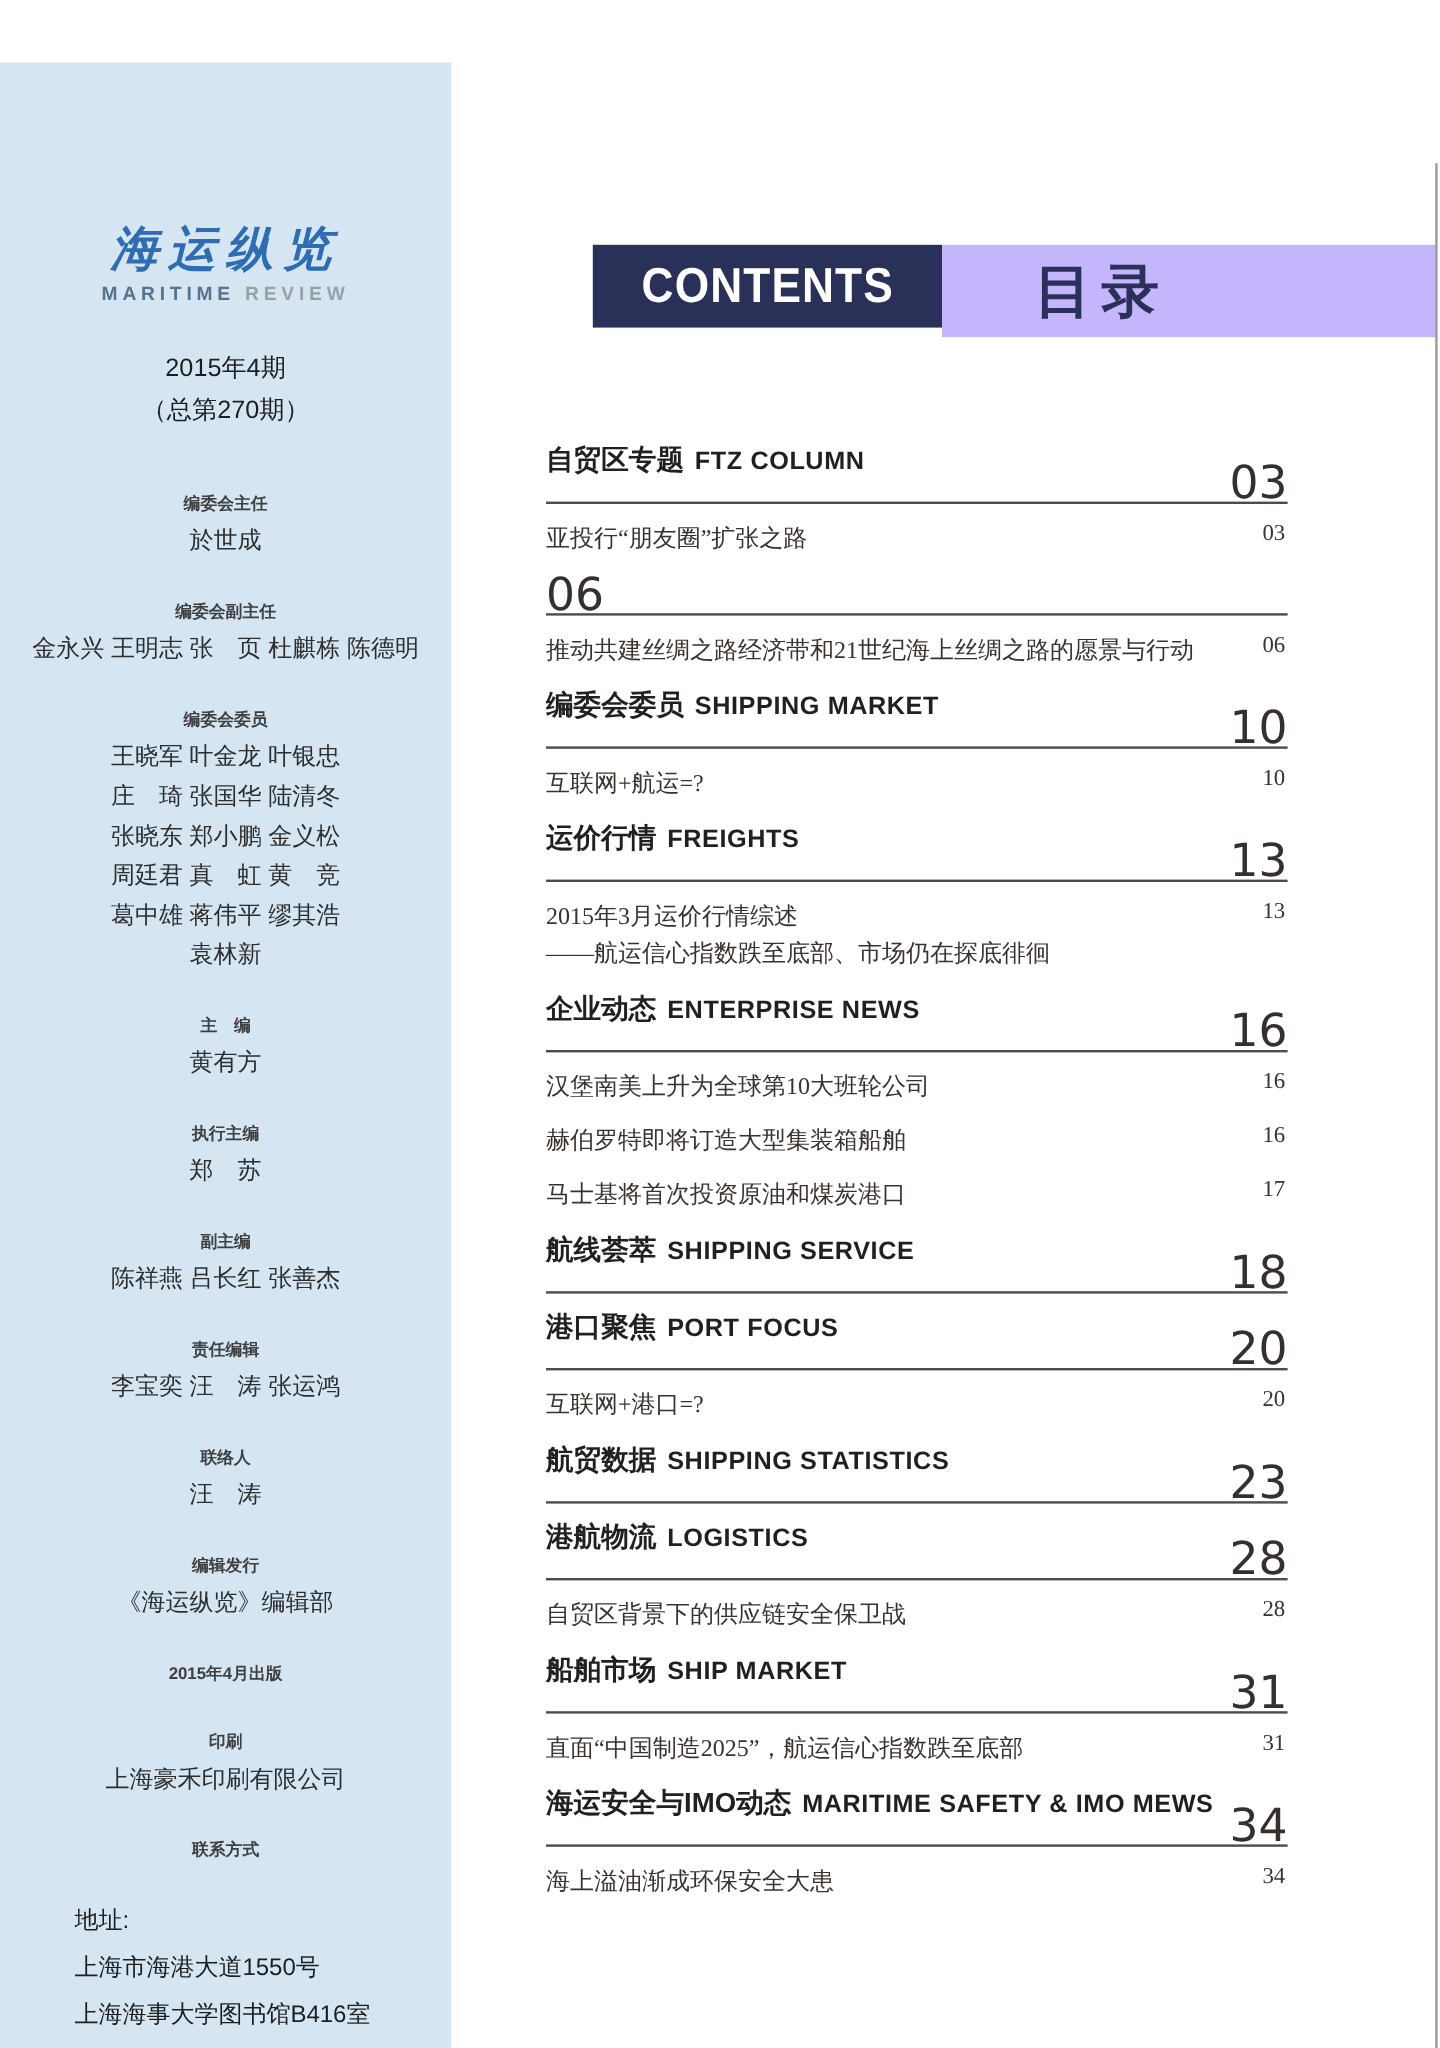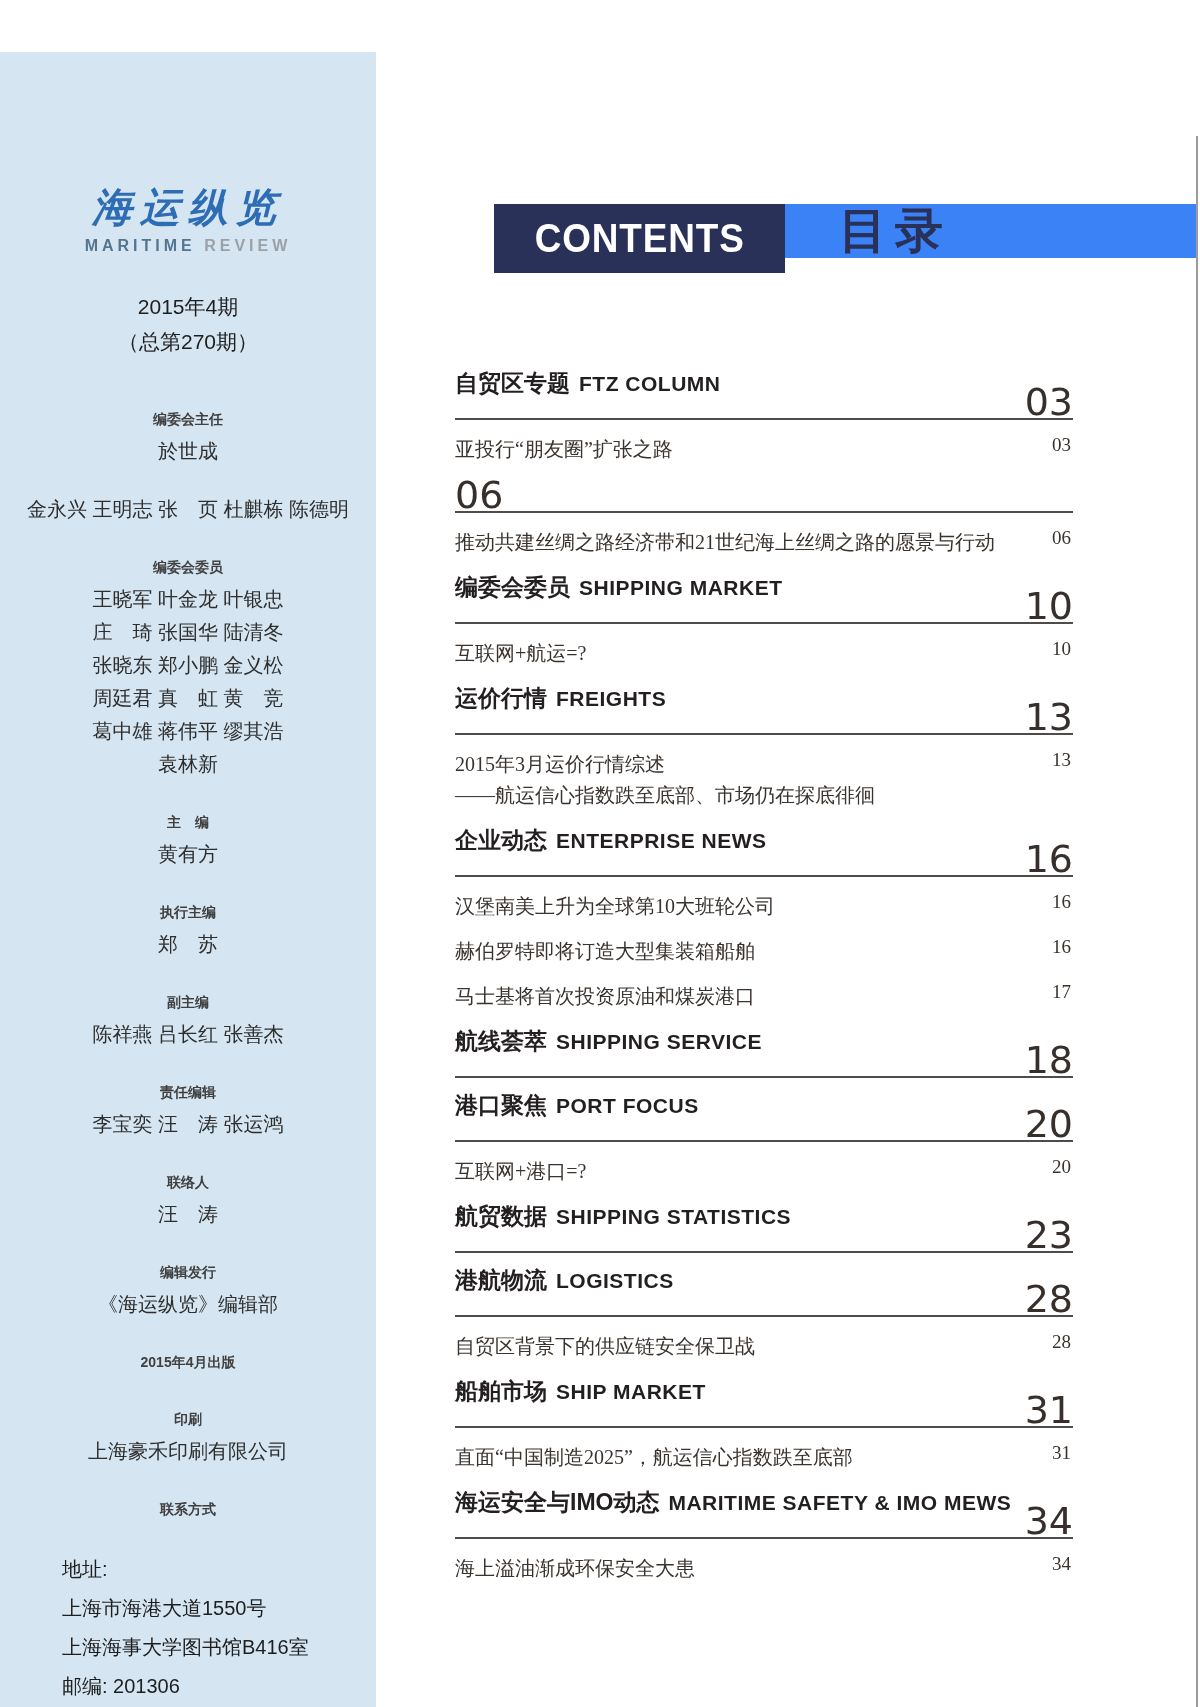--- a/index.html
+++ b/index.html
@@ -23,22 +23,22 @@
   .group-line { font-size:20px; color:#2e2e2e; line-height:33px;
     font-family:"Liberation Sans","DejaVu Sans",sans-serif; }
   .contact { text-align:left; padding-left:62px; margin-top:16px; }
   .contact-line { font-size:20px; color:#1e1e1e; line-height:39px; }
 
   
   .contents-box { position:absolute; left:494px; top:160px; width:291px; height:69px;
     background:#2a3158; color:#ffffff; display:flex; align-items:center; justify-content:center; }
   .contents-box span { font-weight:bold; font-size:41px; letter-spacing:1px;
     transform:scaleX(0.9); display:inline-block; }
-  .gray-bar { position:absolute; left:785px; top:160px; width:412px; height:54px;
-    background:#3b82f6; display:flex; align-items:center; padding-left:54px; }
+  .gray-bar { position:absolute; left:785px; top:160px; width:412px; height:77px;
+    background:#c4b5fd; display:flex; align-items:center; padding-left:77px; }
   .gray-bar span { color:#2a3158; font-weight:bold; font-size:48px; letter-spacing:8px; }
 
   
   .toc { position:absolute; left:455px; top:312px; width:618px; }
   .sec { margin:12px 0 4px 0; border-bottom:2px solid #4c4c4c; }
   .sec-row { display:flex; justify-content:space-between; align-items:flex-end; }
   .sec-left { display:flex; align-items:baseline; gap:9px; padding-bottom:19px;justify-content:flex-end; }
   .sec-cn { font-weight:bold; font-size:23px; color:#231f20; }
   .sec-en { font-weight:bold; font-size:21px; color:#231f20; letter-spacing:0.5px; }
   .sec-page { font-family:"DejaVu Sans",sans-serif; font-size:38px; font-weight:normal;
@@ -68,20 +68,21 @@
     <div class="issue">
       <div>2015年4期</div>
       <div>（总第270期）</div>
     </div>
     <div class="groups" id="groups">
         <div class="group">
           <div class="group-title">编委会主任</div>
           <div class="group-line">於世成</div>
         </div>
         <div class="group">
+          <div class="group-title">编委会副主任</div>
           <div class="group-line">金永兴 王明志 张　页 杜麒栋 陈德明</div>
         </div>
         <div class="group">
           <div class="group-title">编委会委员</div>
           <div class="group-line">王晓军 叶金龙 叶银忠</div>
           <div class="group-line">庄　琦 张国华 陆清冬</div>
           <div class="group-line">张晓东 郑小鹏 金义松</div>
           <div class="group-line">周廷君 真　虹 黄　竞</div>
           <div class="group-line">葛中雄 蒋伟平 缪其浩</div>
           <div class="group-line">袁林新</div>

